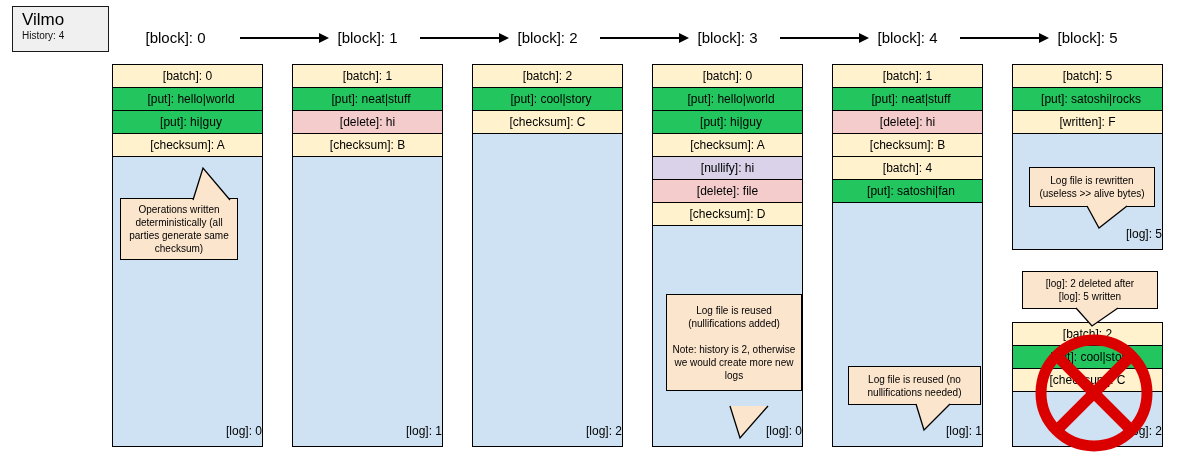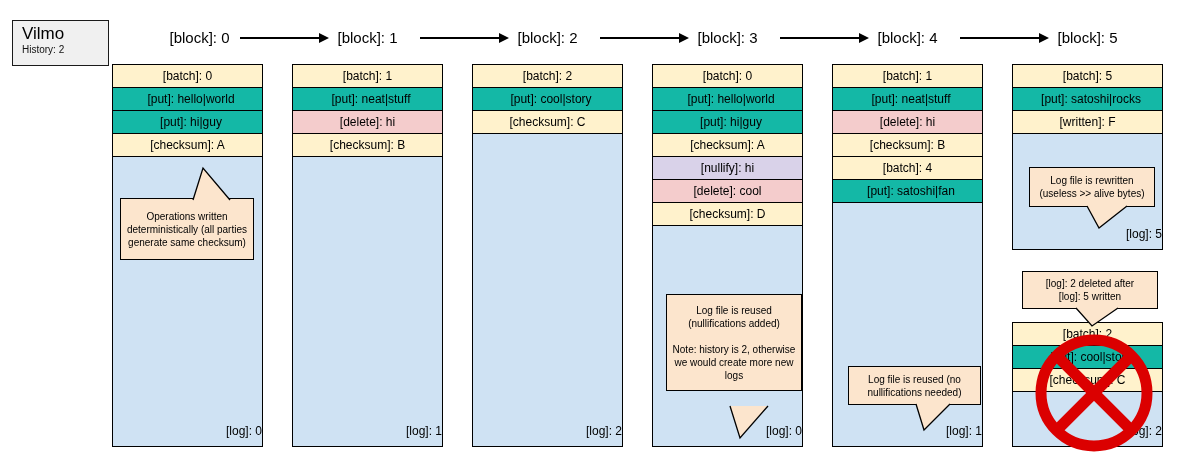--- a/index.html
+++ b/index.html
@@ -3,21 +3,21 @@
 <meta charset="utf-8">
 <style>
   html,body{margin:0;padding:0;background:#fff;}
   #stage{
     position:relative;width:1182px;height:458px;background:#ffffff;
     font-family:"Liberation Sans","DejaVu Sans",sans-serif;color:#000;
     overflow:hidden;
   }
   
   .legend{
-    position:absolute;left:12px;top:20px;width:97px;height:46px;
+    position:absolute;left:12px;top:6px;width:97px;height:46px;
     background:#f0f0f0;border:1.5px solid #1a1a1a;box-sizing:border-box;
     padding:3px 0 0 9px;
   }
   .legend .title{font-size:17px;line-height:20px;}
   .legend .sub{font-size:10px;line-height:12px;color:#111;}
   
   .blk-header{
     position:absolute;top:29px;width:151px;text-align:center;
     font-size:15px;line-height:18px;
   }
@@ -30,21 +30,21 @@
   .column{
     position:absolute;top:64px;width:151px;display:flex;flex-direction:column;
   }
   .cell{
     height:24px;box-sizing:border-box;border:1px solid #000;margin-top:-1px;
     display:flex;align-items:center;justify-content:center;
     font-size:12px;flex:0 0 auto;
   }
   .cell:first-child{margin-top:0;}
   .c-batch,.c-checksum{background:#FFF2CC;}
-  .c-put{background:#14b8a6;padding-left:7px;}
+  .c-put{background:#22c55e;padding-left:7px;}
   .c-delete{background:#F4CCCC;}
   .c-nullify{background:#D9D2E9;}
   .log{
     flex:1 1 auto;background:#CFE2F3;border:1px solid #000;margin-top:-1px;
     position:relative;box-sizing:border-box;
   }
   .log-label{
     position:absolute;bottom:8px;left:0;width:100%;text-align:right;font-size:12px;
   }
   
@@ -57,24 +57,24 @@
   
   .no-sign{position:absolute;left:1032px;top:331px;z-index:10;}
 </style>
 </head>
 <body>
 
 <div id="stage">
 
   <div class="legend">
     <div class="title">Vilmo</div>
-    <div class="sub">History: 2</div>
+    <div class="sub">History: 4</div>
   </div>
 
-  <div class="blk-header" style="left:124px">[block]: 0</div>
+  <div class="blk-header" style="left:100px">[block]: 0</div>
   <div class="blk-header" style="left:292px">[block]: 1</div>
   <div class="blk-header" style="left:472px">[block]: 2</div>
   <div class="blk-header" style="left:652px">[block]: 3</div>
   <div class="blk-header" style="left:832px">[block]: 4</div>
   <div class="blk-header" style="left:1012px">[block]: 5</div>
 
   <div class="arrow" style="left:240px;width:80px"></div>
   <div class="arrow" style="left:420px;width:80px"></div>
   <div class="arrow" style="left:600px;width:80px"></div>
   <div class="arrow" style="left:780px;width:80px"></div>
@@ -108,21 +108,21 @@
       <div class="log-label">[log]: 2</div>
     </div>
   </div>
 
   <div class="column" style="left:652px;height:383px">
     <div class="cell c-batch">[batch]: 0</div>
     <div class="cell c-put">[put]: hello|world</div>
     <div class="cell c-put">[put]: hi|guy</div>
     <div class="cell c-checksum">[checksum]: A</div>
     <div class="cell c-nullify">[nullify]: hi</div>
-    <div class="cell c-delete">[delete]: cool</div>
+    <div class="cell c-delete">[delete]: file</div>
     <div class="cell c-checksum">[checksum]: D</div>
     <div class="log">
       <div class="log-label">[log]: 0</div>
     </div>
   </div>
 
   <div class="column" style="left:832px;height:383px">
     <div class="cell c-batch">[batch]: 1</div>
     <div class="cell c-put">[put]: neat|stuff</div>
     <div class="cell c-delete">[delete]: hi</div>
@@ -145,21 +145,21 @@
 
   <div class="column" style="left:1012px;top:322px;height:125px">
     <div class="cell c-batch">[batch]: 2</div>
     <div class="cell c-put">[put]: cool|story</div>
     <div class="cell c-checksum">[checksum]: C</div>
     <div class="log">
       <div class="log-label">[log]: 2</div>
     </div>
   </div>
 
-  <div class="callout" style="left:120px;top:198px;width:134px;height:62px">Operations written deterministically (all parties generate same checksum)</div>
+  <div class="callout" style="left:120px;top:198px;width:118px;height:62px">Operations written deterministically (all parties generate same checksum)</div>
   <svg class="tail" style="left:188px;top:166px" width="48" height="35">
     <polygon points="5,34 42,34 15,2" fill="#FCE5CD"></polygon>
     <polyline points="5,34 15,2 42,34" fill="none" stroke="#000" stroke-width="1.3"></polyline>
   </svg>
 
   <div class="callout" style="left:666px;top:294px;width:136px;height:97px">Log file is reused (nullifications added)
 
 Note: history is 2, otherwise we would create more new logs</div>
   <svg class="tail" style="left:728px;top:405px" width="46" height="36">
     <polygon points="2,1 40,1 12,33" fill="#FCE5CD"></polygon>

